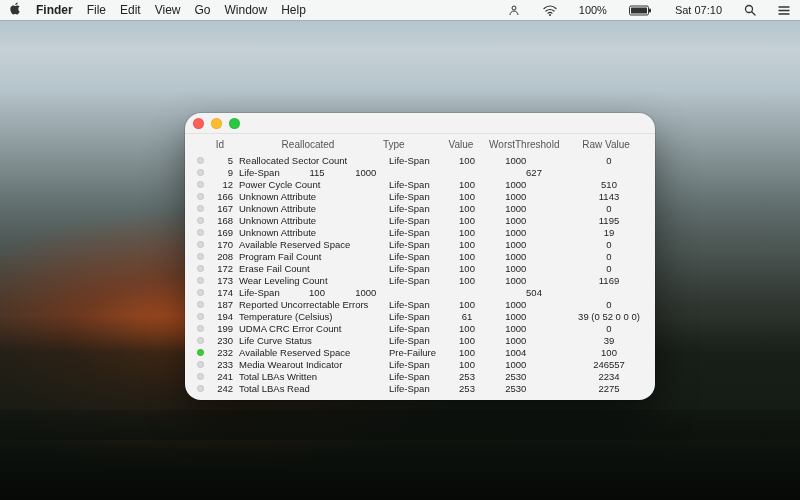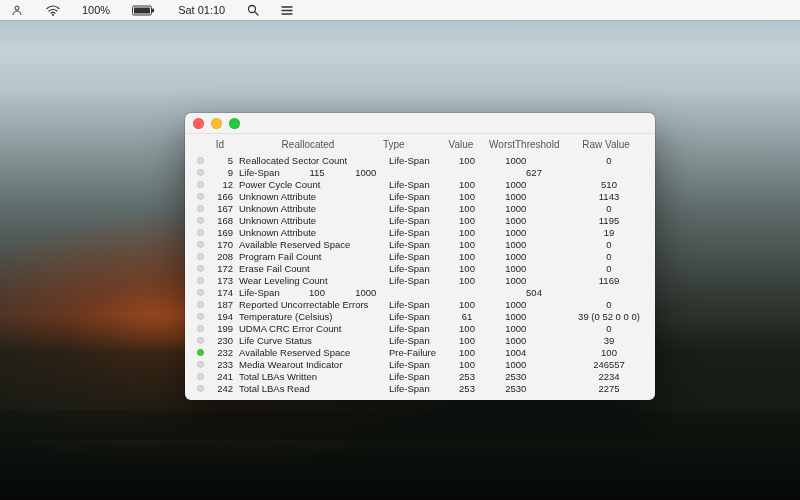--- a/index.html
+++ b/index.html
@@ -12,21 +12,21 @@
   .dark-band{position:absolute;left:0;right:0;top:315px;height:125px;background:linear-gradient(to bottom,rgba(18,24,18,0) 0%,rgba(18,24,18,.7) 30%,rgba(18,24,18,.85) 100%)}
   .trees{position:absolute;left:0;right:0;bottom:0;height:90px;background:linear-gradient(to bottom,rgba(10,14,10,.3) 0%,rgba(10,14,10,.85) 50%,rgba(5,8,5,.95) 100%)}
   
   .menubar{position:absolute;top:0;left:0;right:0;height:20px;background:rgba(248,248,248,.96);display:flex;align-items:center;justify-content:space-between;padding:0 10px;font-size:12px;box-shadow:0 1px 0 rgba(0,0,0,.1)}
   .menu-left,.menu-right{display:flex;align-items:center;gap:14px}
   .menu-left .app{font-weight:600}
   .menu-right{gap:22px;font-size:11px}
   .menu-right svg{display:block}
   .menu-item{cursor:default}
   
-  .window{position:absolute;left:185px;top:113px;width:470px;background:#f3f3f3;border-radius:6px;box-shadow:0 18px 40px rgba(0,0,0,.45),0 0 0 1px rgba(0,0,0,.12)}
+  .window{position:absolute;left:185px;top:113px;width:470px;background:#f3f3f3;border-radius:16px;box-shadow:0 18px 40px rgba(0,0,0,.45),0 0 0 1px rgba(0,0,0,.12)}
   .titlebar{height:20px;display:flex;align-items:center;padding:0 8px;gap:7px;border-bottom:1px solid rgba(0,0,0,.07)}
   .tl-btn{width:11px;height:11px;border-radius:50%}
   .tl-close{background:#ff5f57;border:1px solid rgba(0,0,0,.08);box-sizing:border-box}
   .tl-min{background:#ffbd2e;border:1px solid rgba(0,0,0,.08);box-sizing:border-box}
   .tl-max{background:#28c940;border:1px solid rgba(0,0,0,.08);box-sizing:border-box}
   .grid{width:100%}
   .grid .hdr,.grid .row{display:flex;align-items:center;padding:0 8px;height:12px}
   .grid .hdr{height:20px;color:#555;font-size:10px}
   .grid .row{font-size:9.5px;color:#222}
   .c-dot{width:14px;flex:0 0 14px;display:flex;justify-content:center}
@@ -46,20 +46,34 @@
 </style>
 </head>
 <body>
 
 <div class="desktop">
   <div class="dark-band"></div>
   <div class="trees"></div>
 </div>
 
 <div class="menubar">
+  <div class="menu-left">
+    <span class="menu-item">
+      <svg width="12" height="13" viewBox="0 0 12 13">
+          <path fill="#333" d="M8.3 6.9c0-1.5 1.2-2.2 1.3-2.3-.7-1-1.8-1.1-2.1-1.1-.9-.1-1.8.5-2.2.5-.5 0-1.2-.5-2-.5C2.2 3.5 1.3 4.1.8 5c-1 1.8-.3 4.4.7 5.9.5.7 1.1 1.5 1.8 1.5.7 0 1-.5 1.9-.5s1.1.5 1.9.5c.8 0 1.3-.7 1.8-1.4.6-.8.8-1.6.8-1.6 0 0-1.4-.6-1.4-2.5zM7 2.3c.4-.5.7-1.2.6-1.9-.6 0-1.3.4-1.7.9-.4.4-.7 1.1-.6 1.8.7 0 1.3-.3 1.7-.8z"></path>
+        </svg>
+    </span>
+    <span class="menu-item app">Finder</span>
+    <span class="menu-item">File</span>
+    <span class="menu-item">Edit</span>
+    <span class="menu-item">View</span>
+    <span class="menu-item">Go</span>
+    <span class="menu-item">Window</span>
+    <span class="menu-item">Help</span>
+  </div>
   <div class="menu-right">
     <span>
         <svg width="14" height="12" viewBox="0 0 14 12">
           <circle cx="7" cy="4" r="2" fill="none" stroke="#333" stroke-width="1"></circle>
           <path d="M3 11c0-2.2 1.8-4 4-4s4 1.8 4 4" fill="none" stroke="#333" stroke-width="1"></path>
         </svg>
       </span>
     <span>
         <svg width="14" height="11" viewBox="0 0 14 11">
           <path d="M1 3.5C2.8 1.8 4.8 1 7 1s4.2.8 6 2.5M3 6c1.2-1 2.5-1.5 4-1.5S9.8 5 11 6M5 8.2c.6-.5 1.3-.8 2-.8s1.4.3 2 .8" fill="none" stroke="#333" stroke-width="1.2" stroke-linecap="round"></path>
@@ -67,21 +81,21 @@
         </svg>
       </span>
     <span>100%</span>
     <span>
         <svg width="24" height="11" viewBox="0 0 24 11">
           <rect x="0.5" y="1" width="19" height="9" rx="1.5" fill="none" stroke="#333"></rect>
           <rect x="2" y="2.5" width="16" height="6" fill="#333"></rect>
           <rect x="20" y="3.5" width="2" height="4" rx="1" fill="#333"></rect>
         </svg>
       </span>
-    <span>Sat 01:10</span>
+    <span>Sat 07:10</span>
     <span>
         <svg width="12" height="12" viewBox="0 0 12 12">
           <circle cx="5" cy="5" r="3.5" fill="none" stroke="#333" stroke-width="1.3"></circle>
           <line x1="8" y1="8" x2="11" y2="11" stroke="#333" stroke-width="1.3" stroke-linecap="round"></line>
         </svg>
       </span>
     <span>
         <svg width="12" height="11" viewBox="0 0 12 11">
           <line x1="1" y1="2" x2="11" y2="2" stroke="#333" stroke-width="1.3" stroke-linecap="round"></line>
           <line x1="1" y1="5.5" x2="11" y2="5.5" stroke="#333" stroke-width="1.3" stroke-linecap="round"></line>

